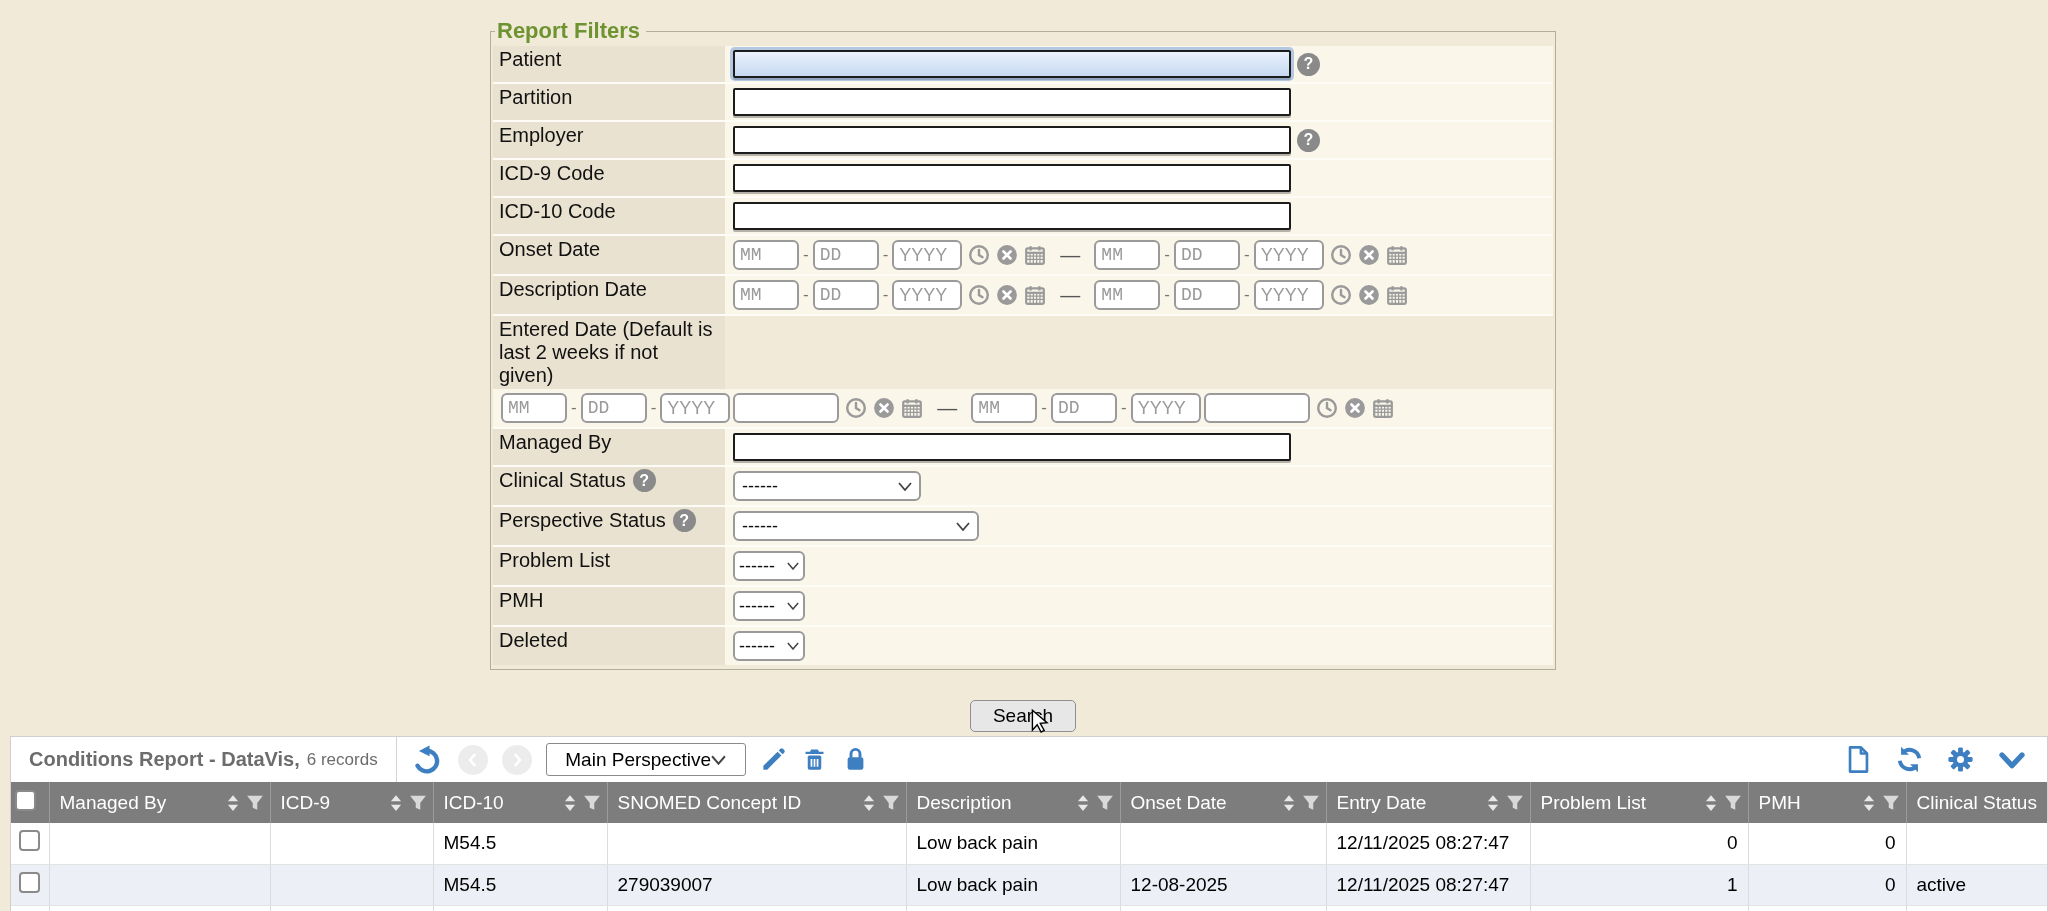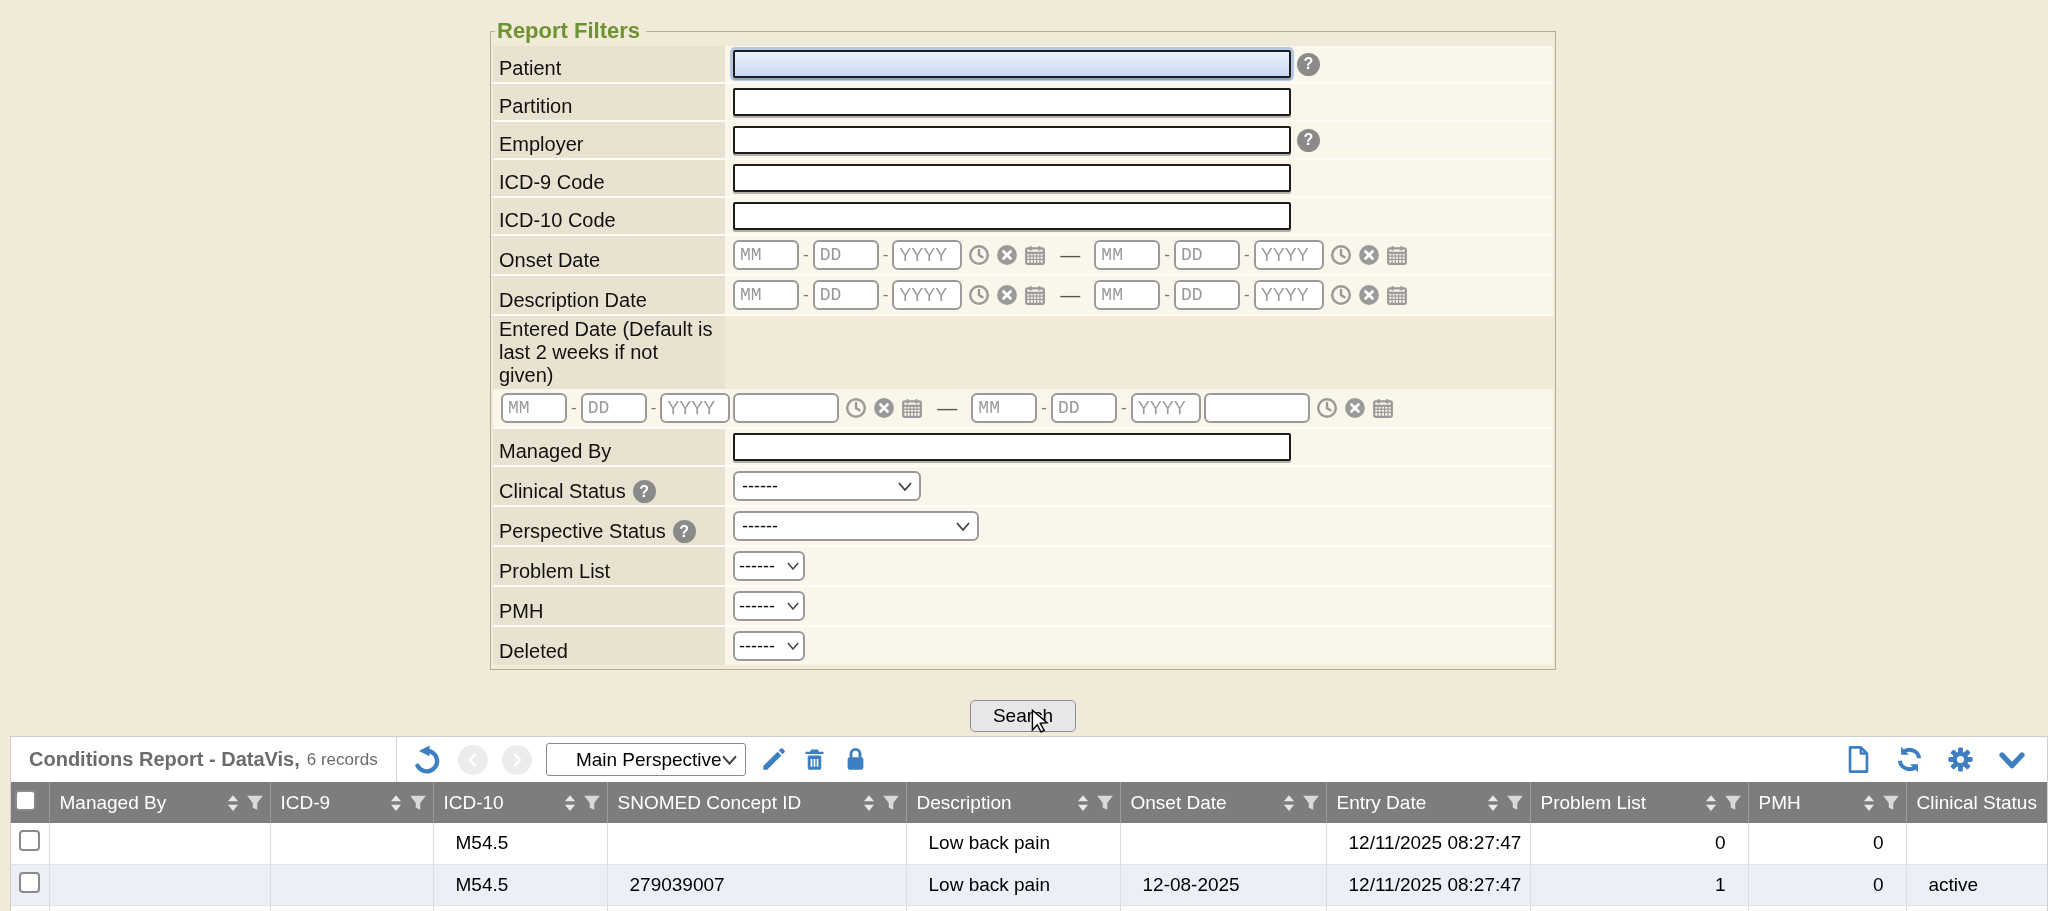--- a/index.html
+++ b/index.html
@@ -5,21 +5,21 @@
   html,body{margin:0;padding:0;width:2048px;height:911px;overflow:hidden;
     font-family:"Liberation Sans", sans-serif;background:#f1ead9;}
   *{box-sizing:border-box;}
 
   
   .filters{margin:18px 0 0 490px;width:1066px;border:1px solid #b3ad9c;
     padding:2px 2px 4px 2px;background:#f1ead9;}
   .filters legend{color:#6e9331;font-weight:bold;font-size:22px;padding:0 6px 0 2px;margin-left:2px;}
   .frow{display:flex;align-items:center;min-height:38px;border-bottom:2px solid #fdfcf6;}
   .frow:last-child{border-bottom:none;}
-  .flabel{width:232px;align-self:stretch;display:flex;align-items:flex-end;gap:7px;
+  .flabel{width:232px;align-self:stretch;display:flex;align-items:flex-start;gap:7px;
     background:#e9e2d0;padding:2px 8px 2px 6px;font-size:20px;color:#111;}
   .ffield{flex:1;display:flex;align-items:center;gap:6px;background:#faf6e9;
     align-self:stretch;padding:4px 8px;}
   .tinput{width:558px;height:28px;border:2px solid #1c1c1c;border-radius:2px;background:#fff;
     box-shadow:0 2px 0 rgba(0,0,0,0.28);font-size:18px;padding:0 6px;outline:none;}
   .tinput.focused{background:linear-gradient(#eaf2fc,#c6d9f2);
     box-shadow:0 0 0 3px rgba(96,146,214,0.45),0 2px 0 rgba(0,0,0,0.28);}
   .help{display:inline-flex;width:23px;height:23px;border-radius:50%;background:#8a8a8a;
     color:#fff;font-weight:bold;font-size:16px;align-items:center;justify-content:center;flex:0 0 auto;}
   .dgroup{display:flex;align-items:center;gap:3px;}
@@ -51,31 +51,31 @@
   .report{margin:2px 0 0 10px;width:2038px;background:#fff;border:1px solid #cfcfcf;border-bottom:none;}
   .toolbar{height:45px;display:flex;align-items:center;background:#fff;}
   .tb-title{display:flex;align-items:baseline;gap:7px;padding:0 18px;height:100%;
     align-items:center;border-right:1px solid #d3d3d3;}
   .tb-title .t-bold{font-weight:bold;color:#6c6c6c;font-size:20px;}
   .tb-title .t-count{color:#6c6c6c;font-size:17px;}
   .tb-icons{display:flex;align-items:center;gap:14px;padding:0 16px;}
   .circ-btn{width:30px;height:30px;border-radius:50%;background:#ececec;display:inline-flex;
     align-items:center;justify-content:center;}
   .persp{width:200px;height:33px;border:1px solid #8a8a8a;border-radius:3px;background:#fff;
-    display:flex;align-items:center;justify-content:flex-end;padding:0 8px;font-size:19px;}
+    display:flex;align-items:center;justify-content:center;padding:0 8px;font-size:19px;}
   .tb-right{margin-left:auto;display:flex;align-items:center;gap:22px;padding-right:20px;}
   .icon-btn{display:inline-flex;align-items:center;justify-content:center;cursor:pointer;}
 
   .tablewrap{overflow:hidden;width:2036px;}
   table.grid{width:2125px;table-layout:fixed;border-collapse:collapse;font-size:19px;}
   .grid th{background:#7d7d7d;color:#fff;font-weight:normal;text-align:left;height:41px;
     padding:0 6px 0 10px;border-right:1px solid #9c9c9c;white-space:nowrap;overflow:hidden;}
   .grid th .th-inner{display:flex;align-items:center;justify-content:space-between;gap:4px;}
   .grid th .th-icons{display:flex;align-items:center;gap:6px;}
-  .grid td{height:41px;padding:0 22px;border-right:1px solid #dcdcdc;border-bottom:1px solid #e3e3e3;
+  .grid td{height:41px;padding:0 10px;border-right:1px solid #dcdcdc;border-bottom:1px solid #e3e3e3;
     white-space:nowrap;overflow:hidden;color:#000;}
   .grid tr.alt td{background:#edeff7;}
   .grid td.num{text-align:right;}
   .grid tr.stub td{height:44px;border-bottom:none;}
   .cb{width:21px;height:21px;border:2px solid #8a8a8a;border-radius:4px;background:#fff;display:inline-block;}
   .cb-cell{text-align:center;padding:0 4px !important;}
 </style>
 </head>
 <body>
 

